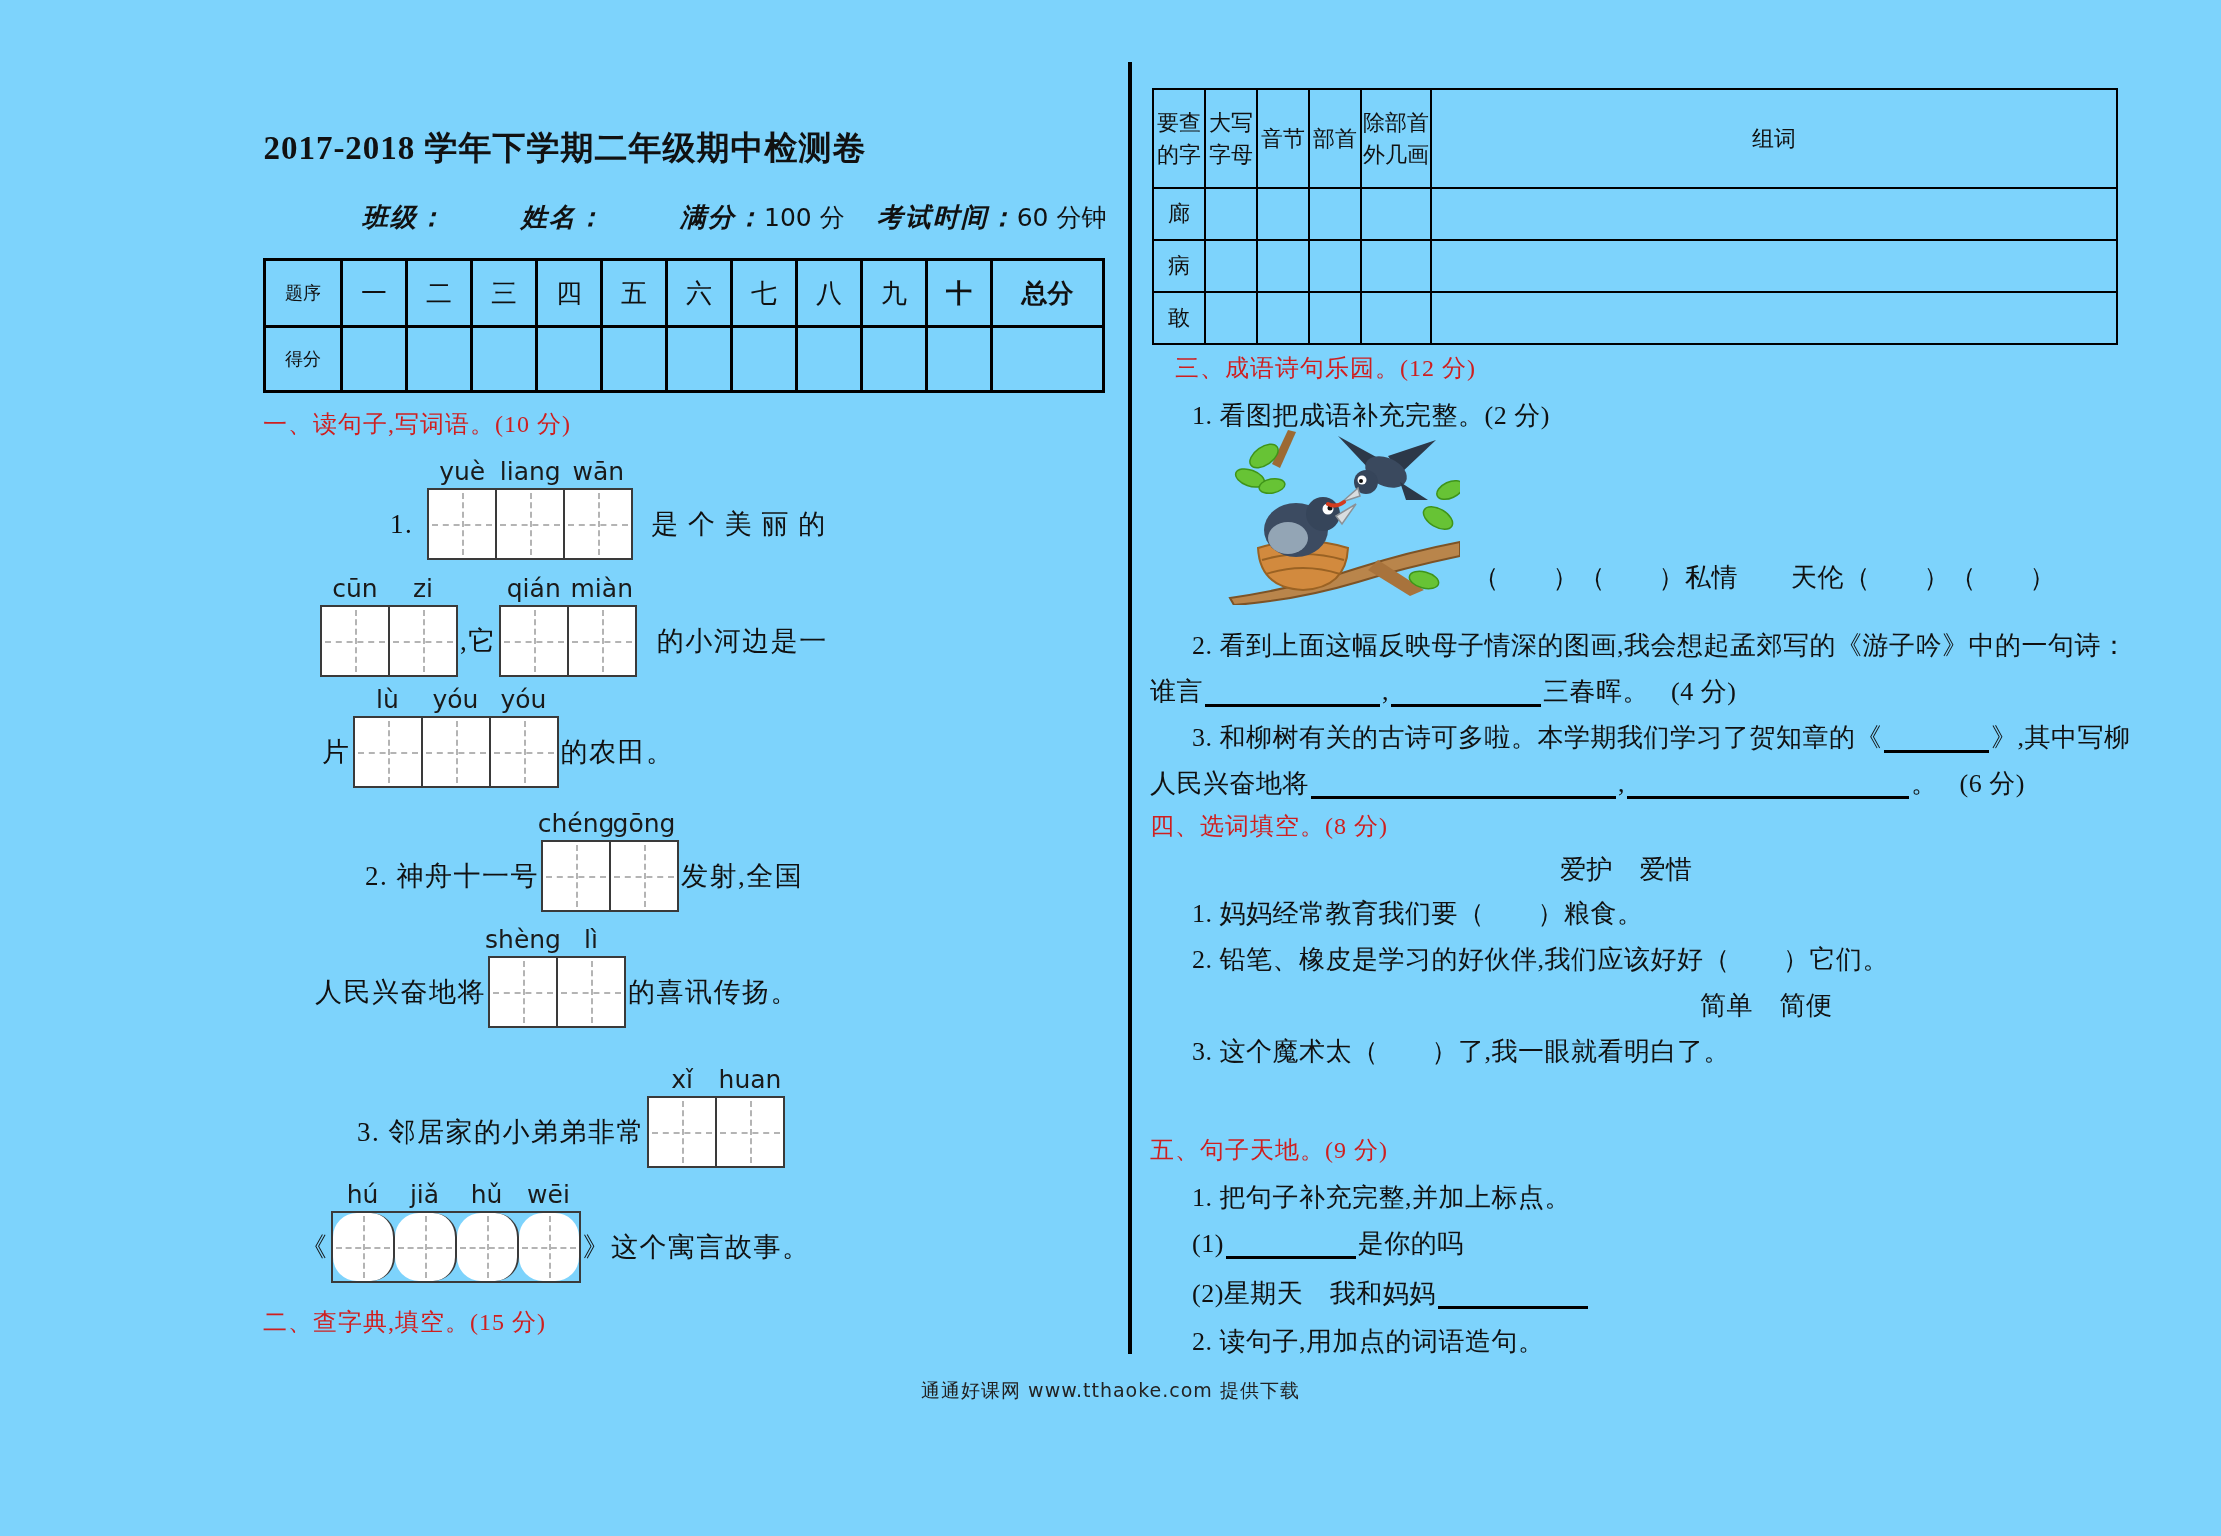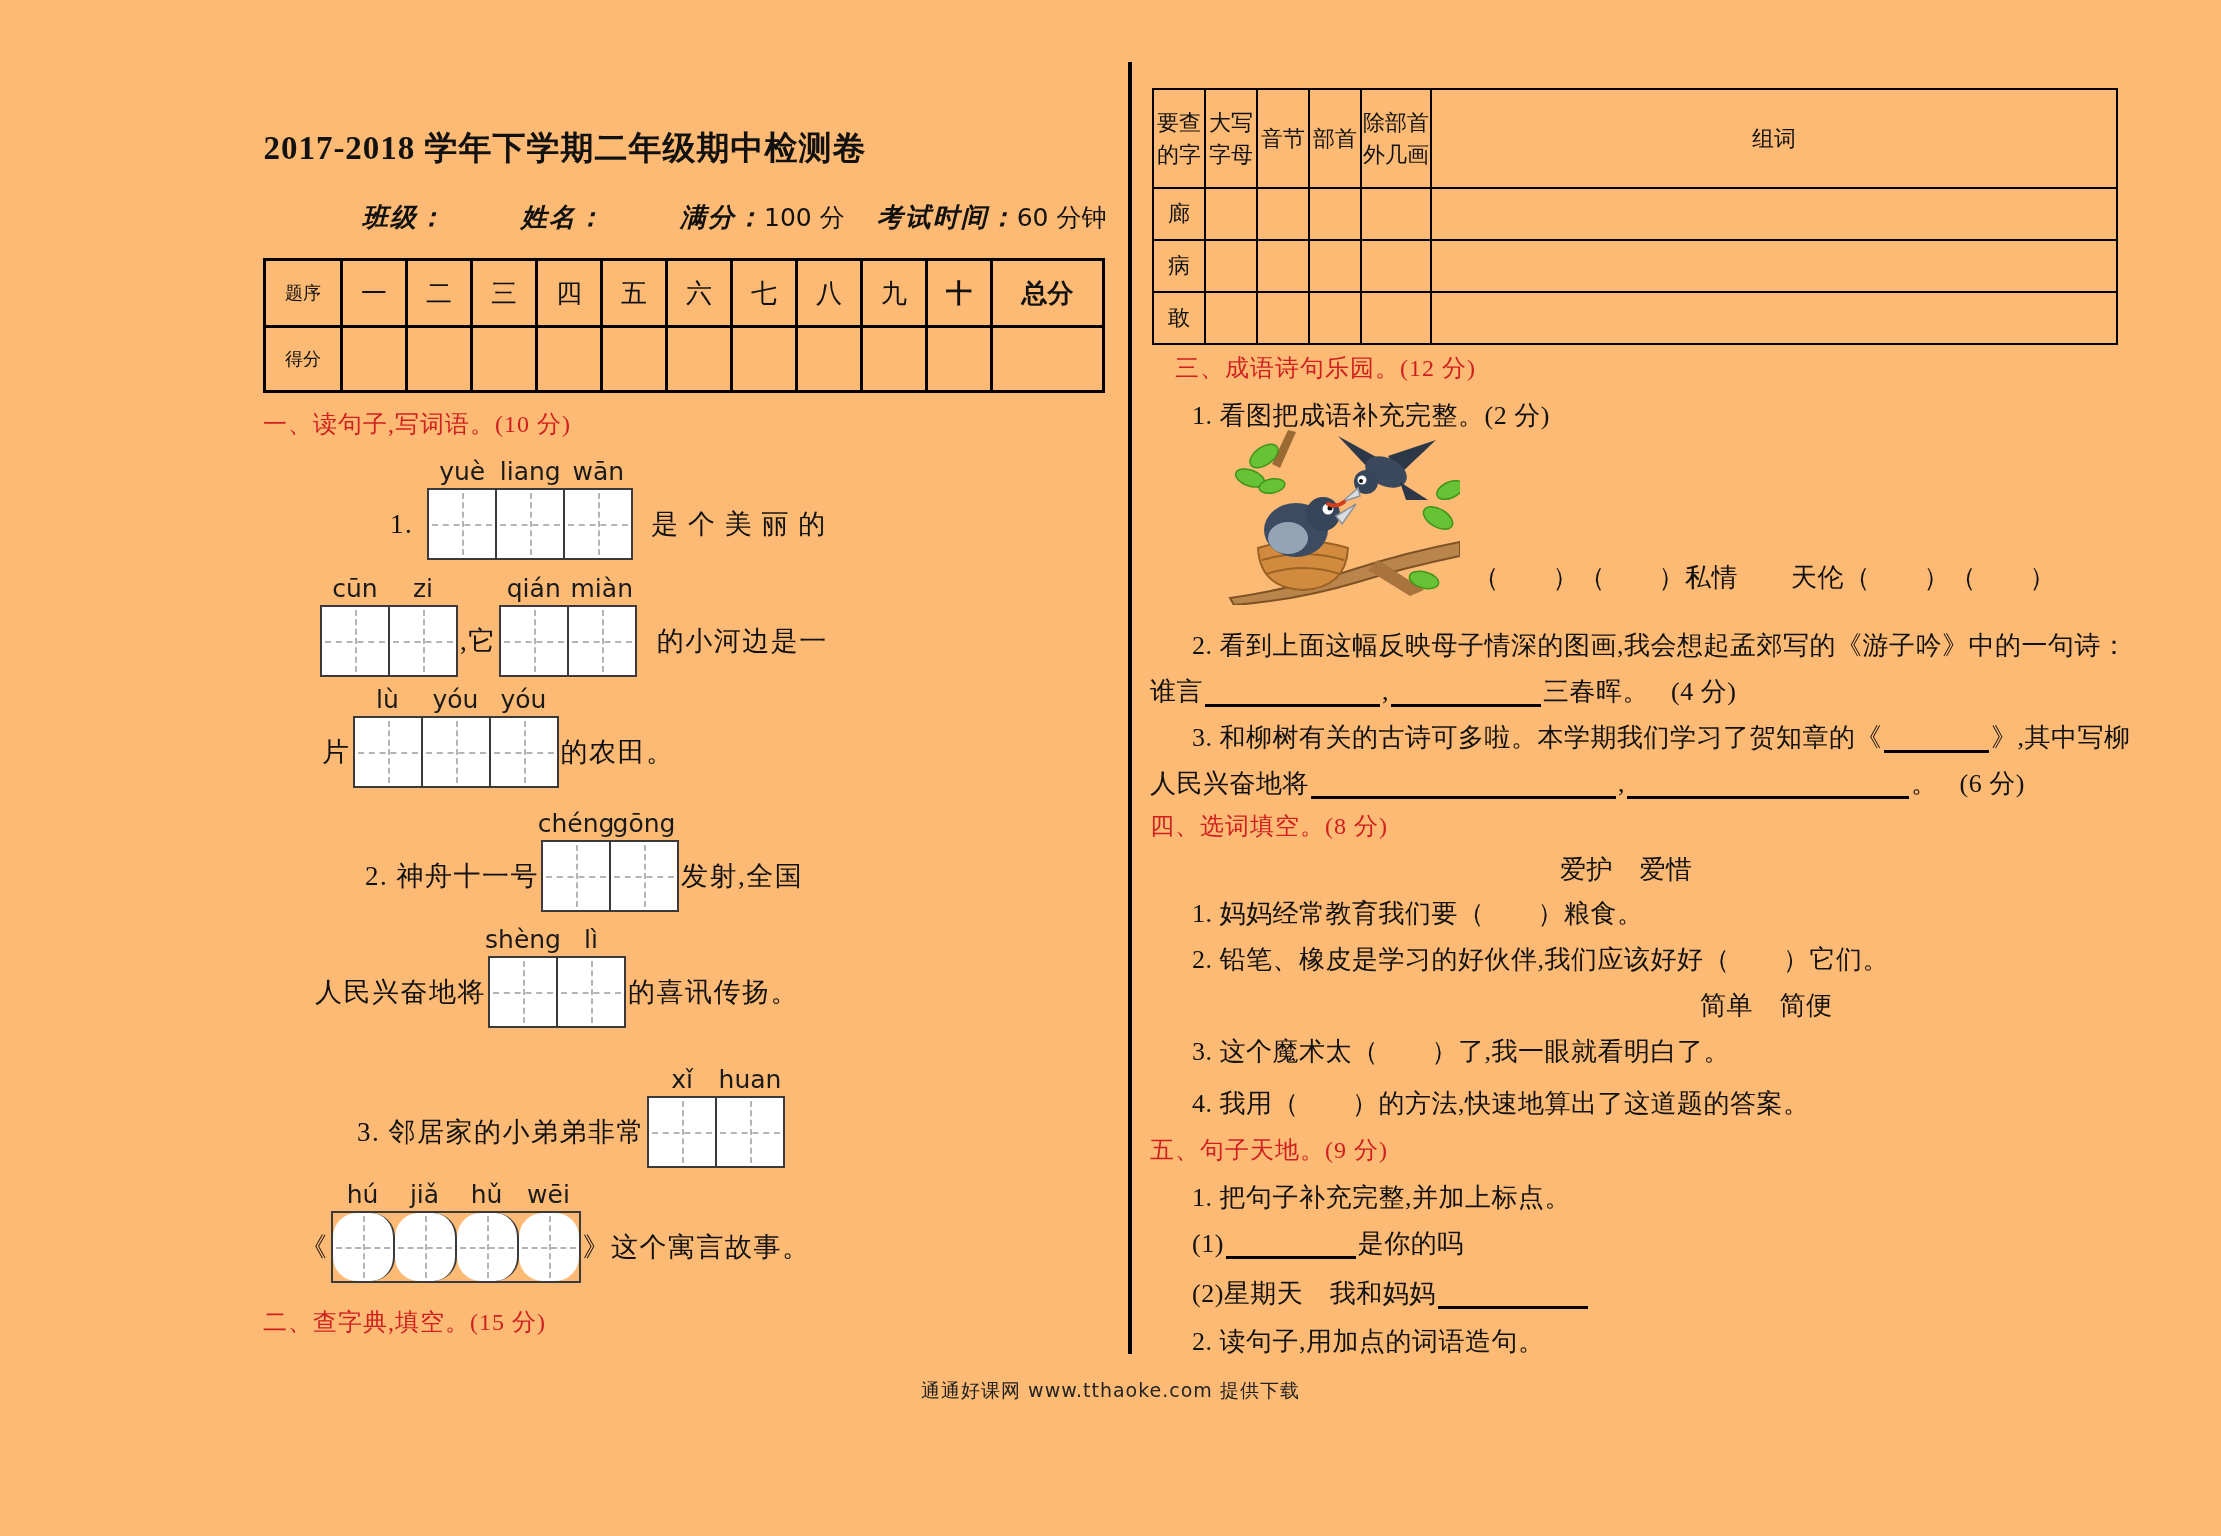--- a/index.html
+++ b/index.html
@@ -1,17 +1,17 @@
 <!DOCTYPE html>
 <html><head>
 <meta charset="utf-8">
 <style>
   html,body { margin:0; padding:0; background:#e8e8e8; }
   .page {
-    position:relative; width:2221px; height:1536px; background:#fdba74;
+    position:relative; width:2221px; height:1536px; background:#7dd3fc;
     font-family:"Liberation Serif","DejaVu Serif",serif; color:#111;
     overflow:hidden;
   }
   .abs { position:absolute; }
   .title {
     position:absolute; left:180px; top:126px; width:770px; text-align:center;
     font-size:33px; font-weight:bold; letter-spacing:1px; white-space:nowrap;
   }
   .info { position:absolute; left:362px; top:200px; font-size:26px; white-space:nowrap; }
   .info .lbl { font-style:italic; font-weight:bold; letter-spacing:2px; }
@@ -326,21 +326,20 @@
   <div class="abs rtext" style="left:1150px; top:766px;">
     <span>人民兴奋地将</span><span class="blank" style="width:305px"></span><span>,</span><span class="blank" style="width:282px"></span><span>。</span><span style="margin-left:22px">(6 分)</span>
   </div>
 
   <div class="abs h1 red" style="left:1150px; top:810px;">四、选词填空。(8 分)</div>
   <div class="abs rtext" style="left:1560px; top:852px;">爱护　爱惜</div>
   <div class="abs rtext" style="left:1192px; top:896px;">1. 妈妈经常教育我们要（　　）粮食。</div>
   <div class="abs rtext" style="left:1192px; top:942px;">2. 铅笔、橡皮是学习的好伙伴,我们应该好好（　　）它们。</div>
   <div class="abs rtext" style="left:1700px; top:988px;">简单　简便</div>
   <div class="abs rtext" style="left:1192px; top:1034px;">3. 这个魔术太（　　）了,我一眼就看明白了。</div>
-  <div class="abs rtext" style="left:1192px; top:1086px;">4. 我用（　　）的方法,快速地算出了这道题的答案。</div>
 
   <div class="abs h1 red" style="left:1150px; top:1134px;">五、句子天地。(9 分)</div>
   <div class="abs rtext" style="left:1192px; top:1180px;">1. 把句子补充完整,并加上标点。</div>
   <div class="abs rtext" style="left:1192px; top:1226px;">
     <span>(1)</span><span class="blank" style="width:130px"></span><span>是你的吗</span>
   </div>
   <div class="abs rtext" style="left:1192px; top:1276px;">
     <span>(2)星期天　我和妈妈</span><span class="blank" style="width:150px"></span>
   </div>
   <div class="abs rtext" style="left:1192px; top:1324px;">2. 读句子,用加点的词语造句。</div>

